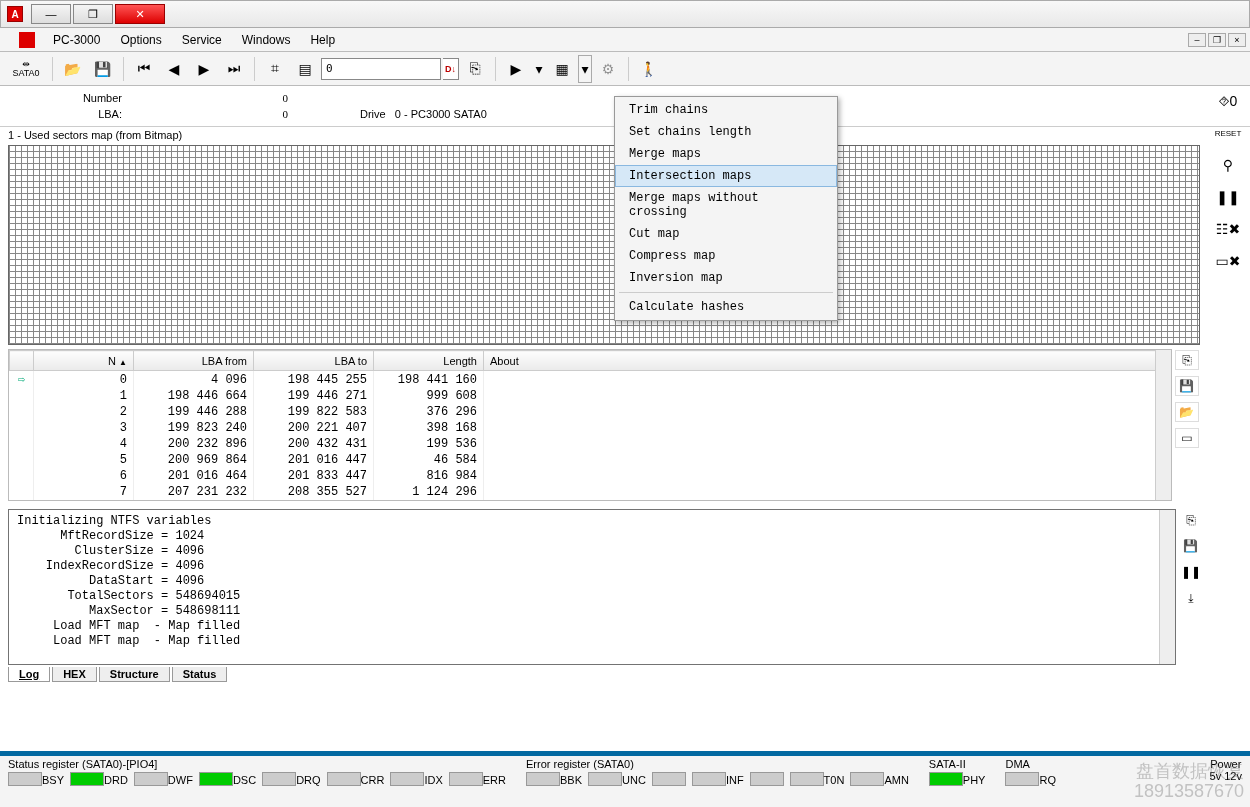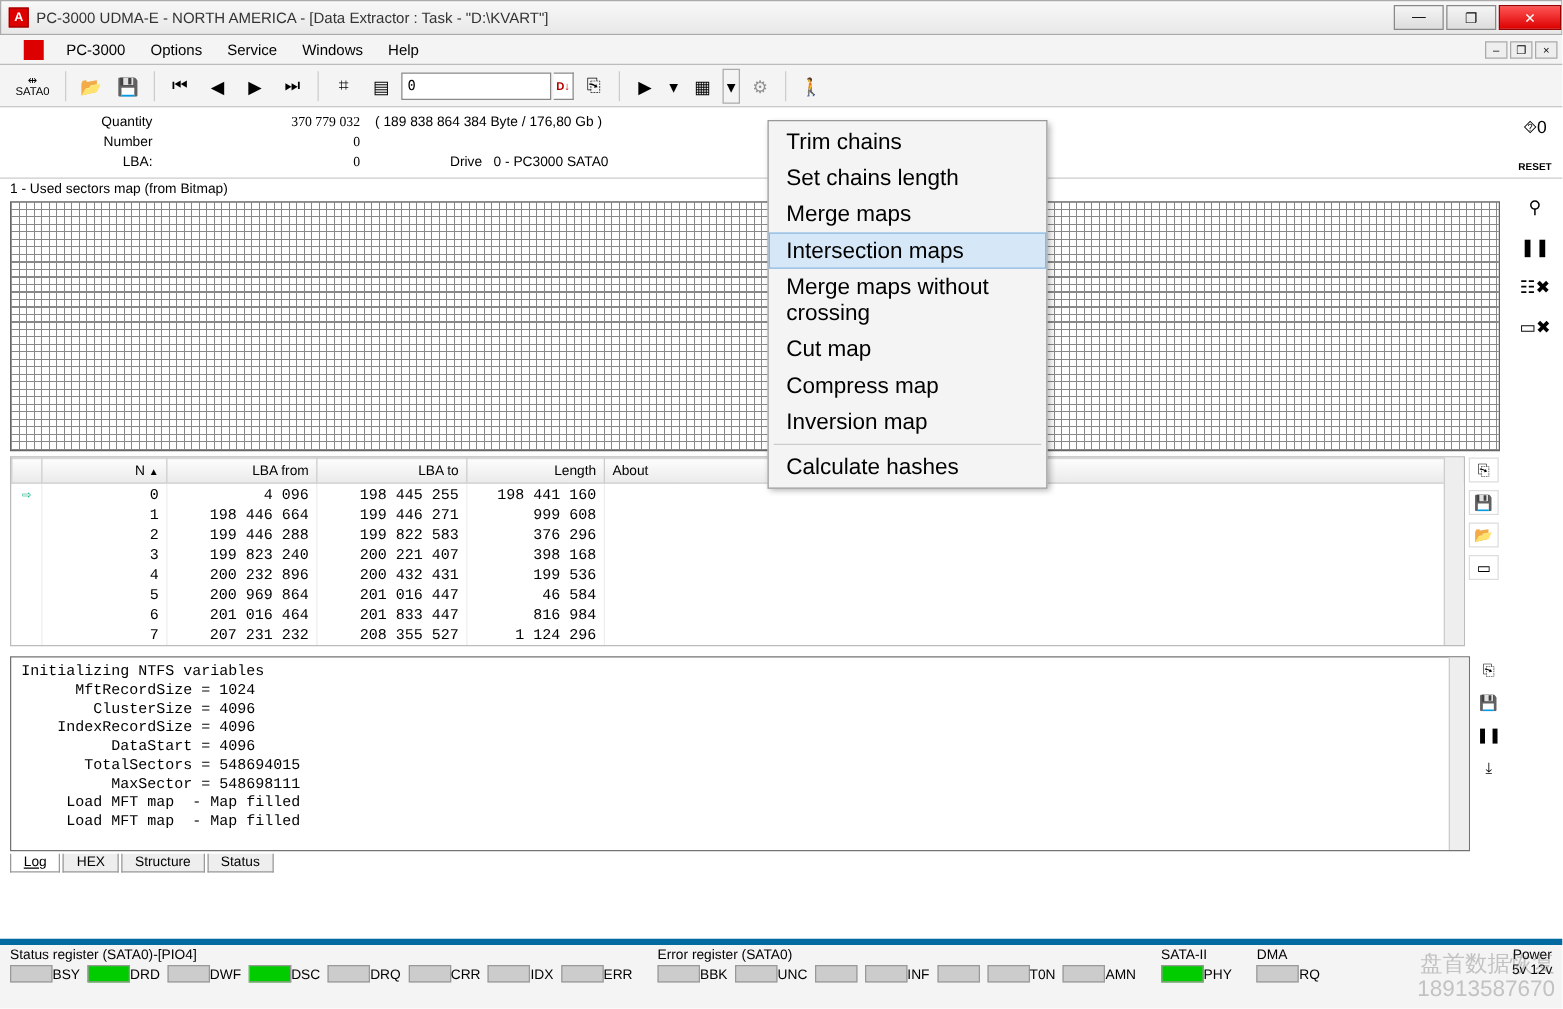--- a/index.html
+++ b/index.html
@@ -52,51 +52,50 @@
 .table-side { position: absolute; right: -40px; top: 0; width: 36px; display: flex; flex-direction: column; gap: 6px; }
 .table-side .ticon { width: 24px; height: 20px; border: 1px solid #ddd; display:flex;align-items:center;justify-content:center; font-size:12px;}
 
 
 .log-wrap { margin: 8px 4px 0 8px; border: 1px solid #737373; height: 156px; position: relative; }
 .log-text { padding: 4px 8px; font-family: "Courier New", monospace; font-size: 12px; white-space: pre; overflow: hidden; line-height: 15px;}
 .log-side { position: absolute; right: -40px; top: 0; width: 36px; display:flex; flex-direction:column; gap:6px;}
 .log-side .licon { width:24px; height:20px; display:flex;align-items:center;justify-content:center; font-size:12px;}
 
 
-.bottom-tabs { display: flex; margin: 2px 8px; }
+.bottom-tabs { display: flex; margin: 2px 8px; font-weight: bold; }
 .btab { border: 1px solid #999; border-top: none; padding: 1px 10px; font-size: 11px; background: #eee; margin-right: 2px; }
 .btab.active { background: #fff; text-decoration: underline; }
 
 
 .status-bar { position: absolute; bottom: 0; left: 0; right: 0; height: 56px; border-top: 5px solid #0369a1; background: #f4f4f4; padding: 2px 8px; display: flex; gap: 20px; }
 .reg-group { }
 .reg-title { font-size: 11px; margin-bottom: 2px; }
 .reg-row { display: flex; gap: 6px; }
 .reg-item { display: flex; flex-direction: row; align-items: center; }
 .reg-led { width: 34px; height: 14px; background: #ccc; border: 1px solid #999; }
 .reg-led.on { background: #0c0; }
 .reg-label { font-size: 11px; margin-top: 2px; }
 .power-group { margin-left: auto; text-align: center; font-size:11px;}
 .watermark { position:absolute; right:6px; bottom:6px; font-size:18px; color:rgba(100,100,100,.35); pointer-events:none; text-align:right; line-height:20px;}
 
 
 .ctx-menu { position: absolute; left: 614px; top: 96px; width: 224px; background: #f4f4f4; border: 1px solid #999; box-shadow: 2px 2px 5px rgba(0,0,0,.3); z-index: 100; padding: 2px 0; }
-.ctx-item { padding: 4px 14px; font-size: 18px; cursor: default; }
+.ctx-item { padding: 4px 14px; font-size: 12px; cursor: default; font-family: Liberation Mono, monospace; }
 .ctx-item.hl { background: #d6e8f7; border: 1px solid #8ab8e0; padding: 3px 13px; }
 .ctx-sep { height: 1px; background: #ccc; margin: 3px 4px; }
 
 .scroll-hint { position:absolute; right:0; top:0; bottom:0; width:16px; background:#eee; border-left:1px solid #ccc;}
 .arrow-cell { color:#0a7; font-size:12px; }
 </style>
 </head>
 <body>
 
 <div class="titlebar">
   <div class="app-icon">A</div>
-  <div class="title">PC-3000 UDMA-E - NORTH AMERICA - [Data Extractor : Task - "D:\KVART"]</div>
   <div class="winbtns">
     <div class="winbtn">—</div>
     <div class="winbtn">❐</div>
     <div class="winbtn close">✕</div>
   </div>
 </div>
 
 <div class="menubar">
   <div class="app-icon2"></div>
   <div class="menu-item">PC-3000</div>
@@ -132,41 +131,36 @@
   <div class="tbtn" style="width:14px;">▾</div>
   <div class="tbtn">▦</div>
   <div class="tbtn" style="width:14px;border:1px solid #aaa;">▾</div>
   <div class="tbtn" style="opacity:.4;">⚙</div>
   <div class="tsep"></div>
   <div class="tbtn">🚶</div>
 </div>
 
 <div class="info-block" style="padding-right:50px;">
   <div class="info-row">
-    <span class="info-label">Quantity</span>
-    <span class="info-val">370 779 032</span>
-    <span class="info-extra">( 189 838 864 384 Byte /  176,80 Gb )</span>
-  </div>
-  <div class="info-row">
     <span class="info-label">Number</span>
     <span class="info-val">0</span>
   </div>
   <div class="info-row">
     <span class="info-label">LBA:</span>
     <span class="info-val">0</span>
     <span class="info-extra" style="margin-left:60px;"><span>Drive</span>&nbsp;&nbsp;&nbsp;<span>0 - PC3000 SATA0</span></span>
   </div>
 </div>
 
 <div class="map-header">1 - Used sectors map (from Bitmap)</div>
 <div class="map-grid" style="margin-right:50px;"></div>
 
 <div class="right-sidebar">
   <div class="side-icon">⯑0</div>
-  <div class="side-icon" style="font-size:8px;font-weight:bold;">RESET</div>
+  <div class="side-icon" style="font-size:8px;">RESET</div>
   <div class="side-icon">⚲</div>
   <div class="side-icon">❚❚</div>
   <div class="side-icon">☷✖</div>
   <div class="side-icon">▭✖</div>
 </div>
 
 <div style="position:relative; margin-right:70px;">
 <div class="table-wrap">
   <table class="tbl">
     <thead>

